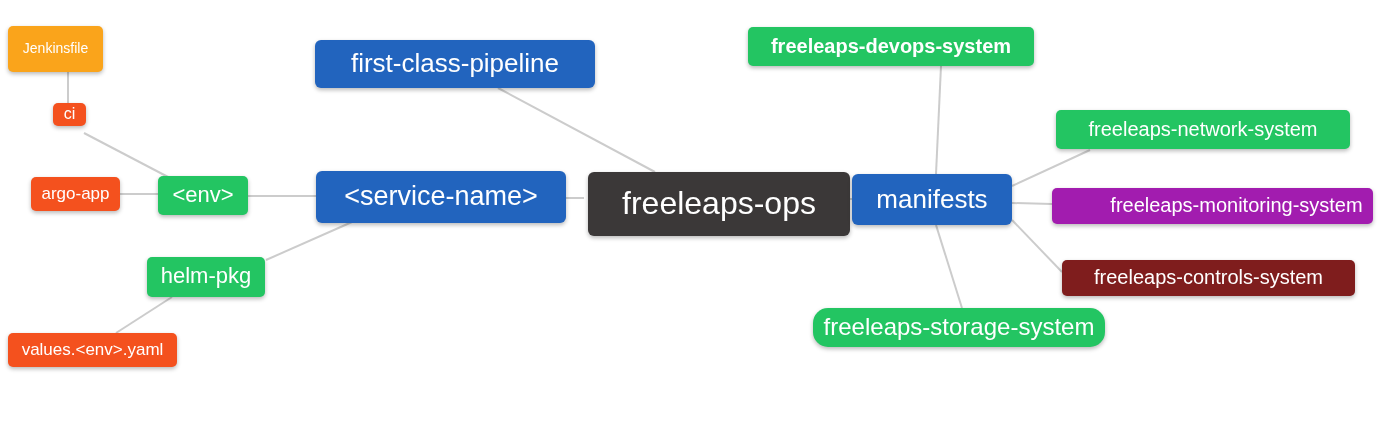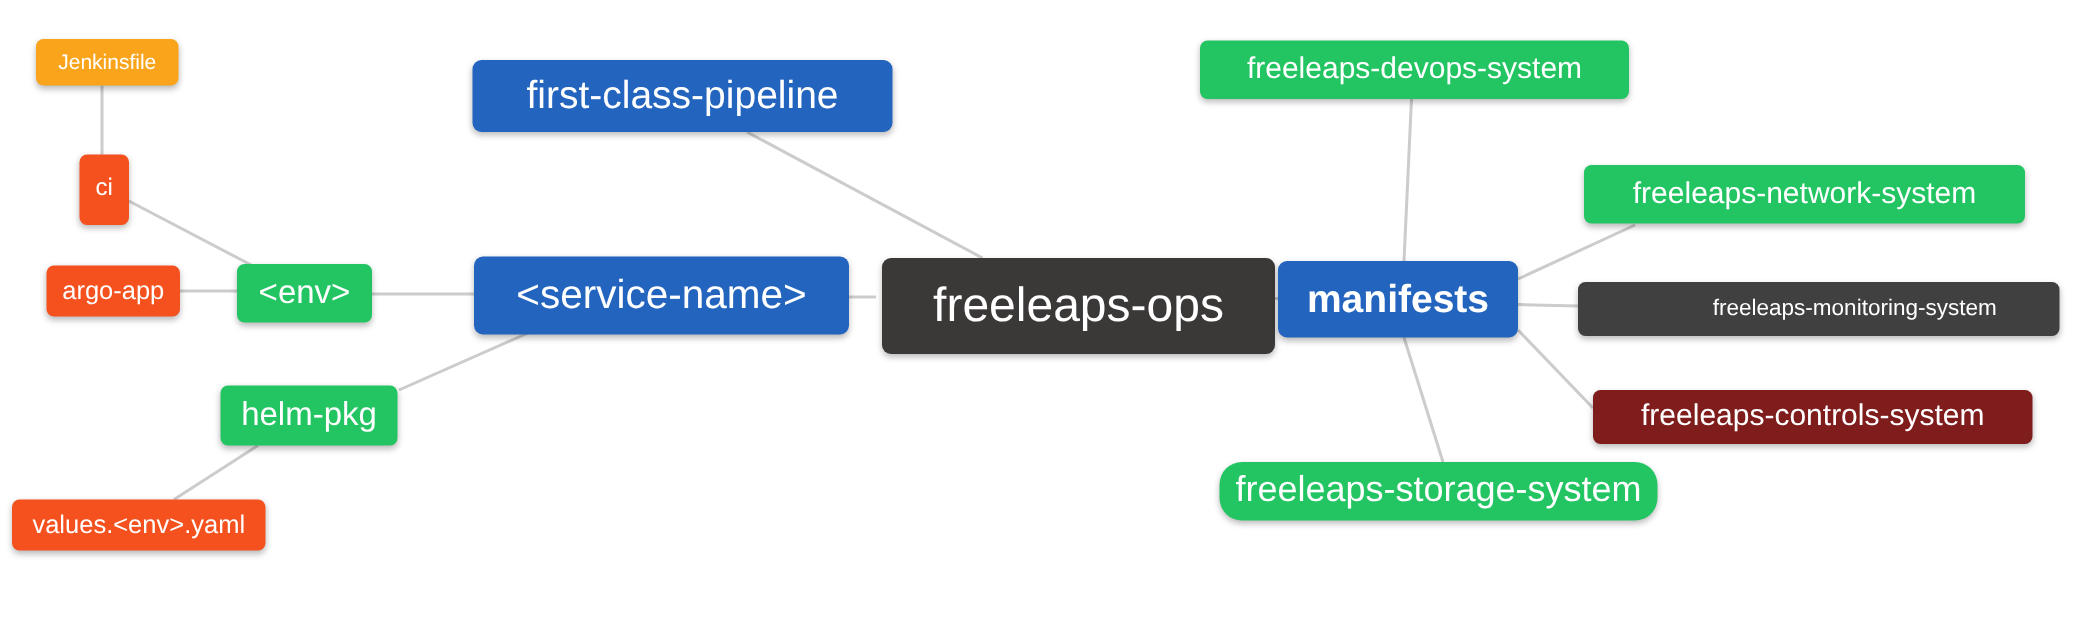--- a/index.html
+++ b/index.html
@@ -53,28 +53,28 @@
       <line x1="498" y1="88" x2="655" y2="172" stroke="#cccccc" stroke-width="2"></line>
       <line x1="566" y1="198" x2="584" y2="198" stroke="#cccccc" stroke-width="2"></line>
       <line x1="846" y1="199" x2="852" y2="199" stroke="#cccccc" stroke-width="2"></line>
       <line x1="936" y1="174" x2="941" y2="66" stroke="#cccccc" stroke-width="2"></line>
       <line x1="1012" y1="186" x2="1090" y2="150" stroke="#cccccc" stroke-width="2"></line>
       <line x1="1012" y1="203" x2="1052" y2="204" stroke="#cccccc" stroke-width="2"></line>
       <line x1="1012" y1="220" x2="1062" y2="272" stroke="#cccccc" stroke-width="2"></line>
       <line x1="936" y1="225" x2="962" y2="308" stroke="#cccccc" stroke-width="2"></line>
     </svg>
 
-  <div class="node small" style="left: 24px; top: 26px; width: 95px; height: 31px; font-size: 14px; background: rgb(250, 164, 27);">Jenkinsfile</div>
-  <div class="node small" style="left: 53px; top: 103px; width: 33px; height: 47px; font-size: 16px; background: rgb(244, 81, 30);">ci</div>
+  <div class="node small" style="left: 8px; top: 26px; width: 95px; height: 46px; font-size: 14px; background: rgb(250, 164, 27);">Jenkinsfile</div>
+  <div class="node small" style="left: 53px; top: 103px; width: 33px; height: 23px; font-size: 16px; background: rgb(244, 81, 30);">ci</div>
   <div class="node small" style="left: 31px; top: 177px; width: 89px; height: 34px; font-size: 17px; background: rgb(244, 81, 30);">argo-app</div>
   <div class="node small" style="left: 158px; top: 176px; width: 90px; height: 39px; font-size: 22px; background: rgb(35, 197, 98);">&lt;env&gt;</div>
   <div class="node small" style="left: 147px; top: 257px; width: 118px; height: 40px; font-size: 22px; background: rgb(35, 197, 98);">helm-pkg</div>
   <div class="node small" style="left: 8px; top: 333px; width: 169px; height: 34px; font-size: 17px; background: rgb(244, 81, 30);">values.&lt;env&gt;.yaml</div>
   <div class="node" style="left: 315px; top: 40px; width: 280px; height: 48px; font-size: 26px; background: rgb(34, 100, 190);">first-class-pipeline</div>
   <div class="node" style="left: 316px; top: 171px; width: 250px; height: 52px; font-size: 27px; background: rgb(34, 100, 190);">&lt;service-name&gt;</div>
   <div class="node" style="left: 588px; top: 172px; width: 262px; height: 64px; font-size: 32px; background: rgb(59, 56, 56);">freeleaps-ops</div>
-  <div class="node" style="left: 852px; top: 174px; width: 160px; height: 51px; font-size: 26px; background: rgb(34, 100, 190); font-weight: bold;">manifests</div>
-  <div class="node small" style="left: 800px; top: 27px; width: 286px; height: 39px; font-size: 20px; background: rgb(35, 197, 98);">freeleaps-devops-system</div>
+  <div class="node" style="left: 852px; top: 174px; width: 160px; height: 51px; font-size: 26px; background: rgb(34, 100, 190);">manifests</div>
+  <div class="node small" style="left: 748px; top: 27px; width: 286px; height: 39px; font-size: 20px; background: rgb(35, 197, 98); font-weight: bold;">freeleaps-devops-system</div>
   <div class="node small" style="left: 1056px; top: 110px; width: 294px; height: 39px; font-size: 20px; background: rgb(35, 197, 98);">freeleaps-network-system</div>
-  <div class="node small" style="left: 1052px; top: 188px; width: 321px; height: 36px; font-size: 15px; background: #404040; padding-left: 48px;">freeleaps-monitoring-system</div>
+  <div class="node small" style="left: 1052px; top: 188px; width: 321px; height: 36px; font-size: 20px; background: #a21caf; padding-left: 48px;">freeleaps-monitoring-system</div>
   <div class="node small" style="left: 1062px; top: 260px; width: 293px; height: 36px; font-size: 20px; background: #7f1d1d;">freeleaps-controls-system</div>
   <div class="node small" style="left: 813px; top: 308px; width: 292px; height: 39px; font-size: 24px; background: rgb(35, 197, 98); border-radius: 15px;">freeleaps-storage-system</div>
 </div>
 
 </body></html>

